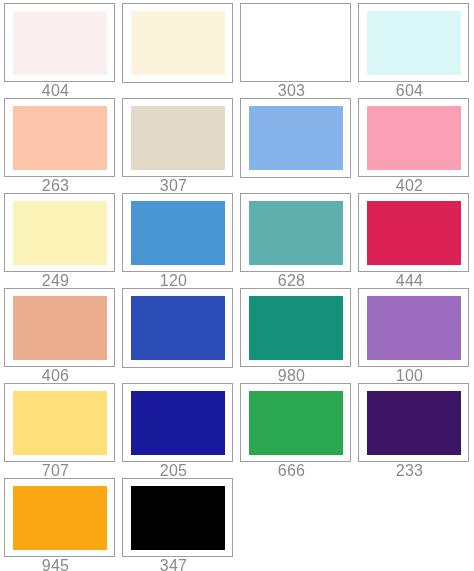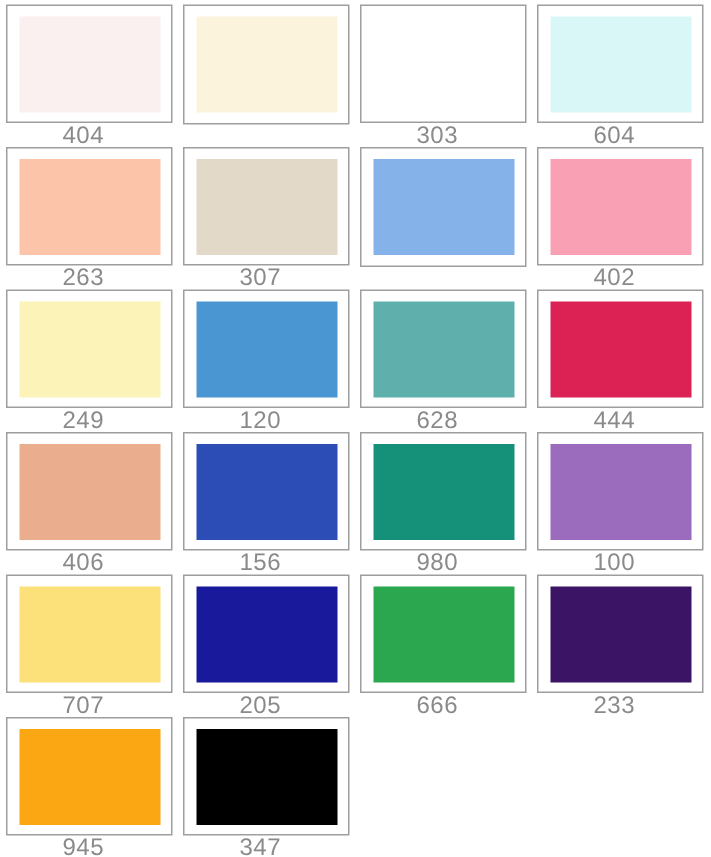--- a/index.html
+++ b/index.html
@@ -144,21 +144,20 @@
     <div class="swatch-cell">
       <div class="swatch-card">
         <div class="swatch-color" style="background-color: rgb(234, 173, 142);"></div>
       </div>
       <div class="swatch-label">406</div>
     </div>
     <div class="swatch-cell">
       <div class="swatch-card">
         <div class="swatch-color" style="background-color: rgb(43, 77, 181);"></div>
       </div>
-      <div class="swatch-label">156</div>
     </div>
     <div class="swatch-cell">
       <div class="swatch-card">
         <div class="swatch-color" style="background-color: rgb(21, 145, 122);"></div>
       </div>
       <div class="swatch-label">980</div>
     </div>
     <div class="swatch-cell">
       <div class="swatch-card">
         <div class="swatch-color" style="background-color: rgb(155, 107, 190);"></div>

